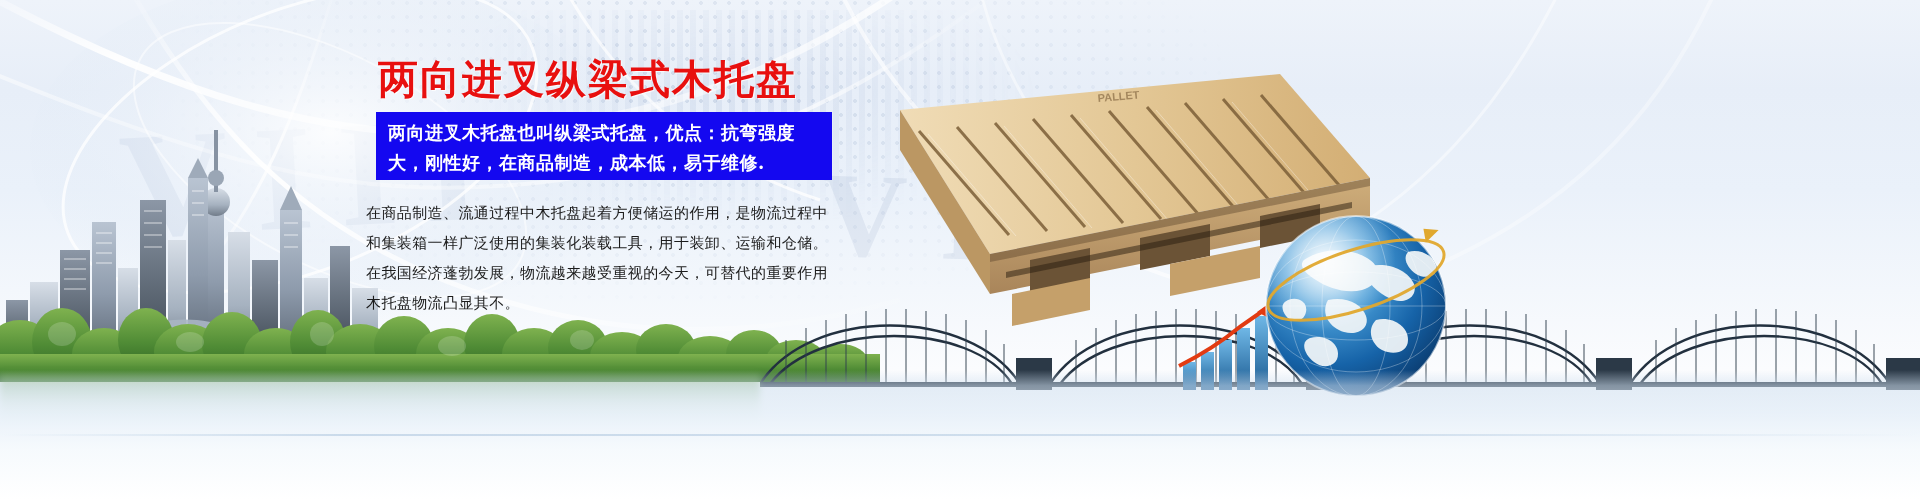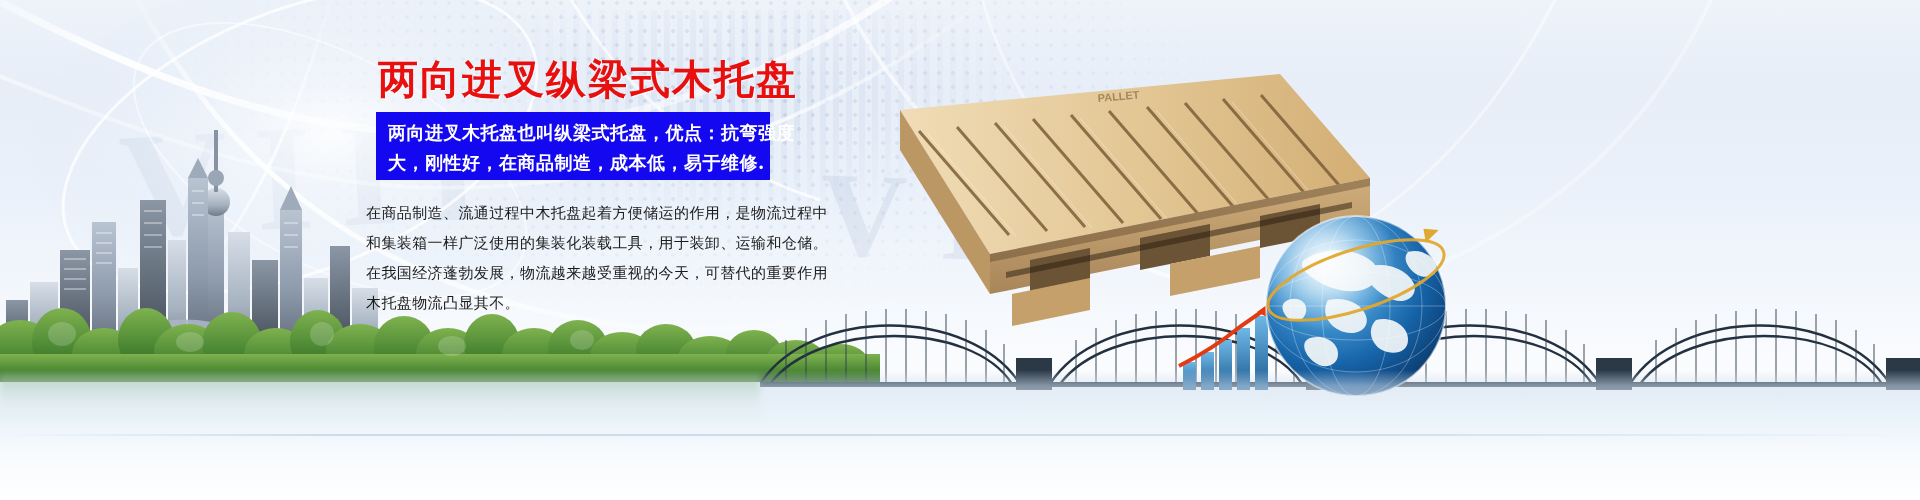--- a/index.html
+++ b/index.html
@@ -75,21 +75,21 @@
     letter-spacing: 2px;
     color: #e8100f;
     text-shadow: 1px 1px 0 rgba(255,255,255,.75);
     white-space: nowrap;
   }
 
   
   .blue-box {
     position: absolute;
     left: 376px; top: 112px;
-    width: 394px; height: 68px;
+    width: 456px; height: 68px;
     background: #1408f0;
     padding: 6px 10px 0 12px;
   }
   .blue-box p {
     font-family: "DejaVu Serif", "Liberation Serif", serif;
     font-size: 18px;
     font-weight: 700;
     line-height: 30px;
     color: #ffffff;
     letter-spacing: .5px;

